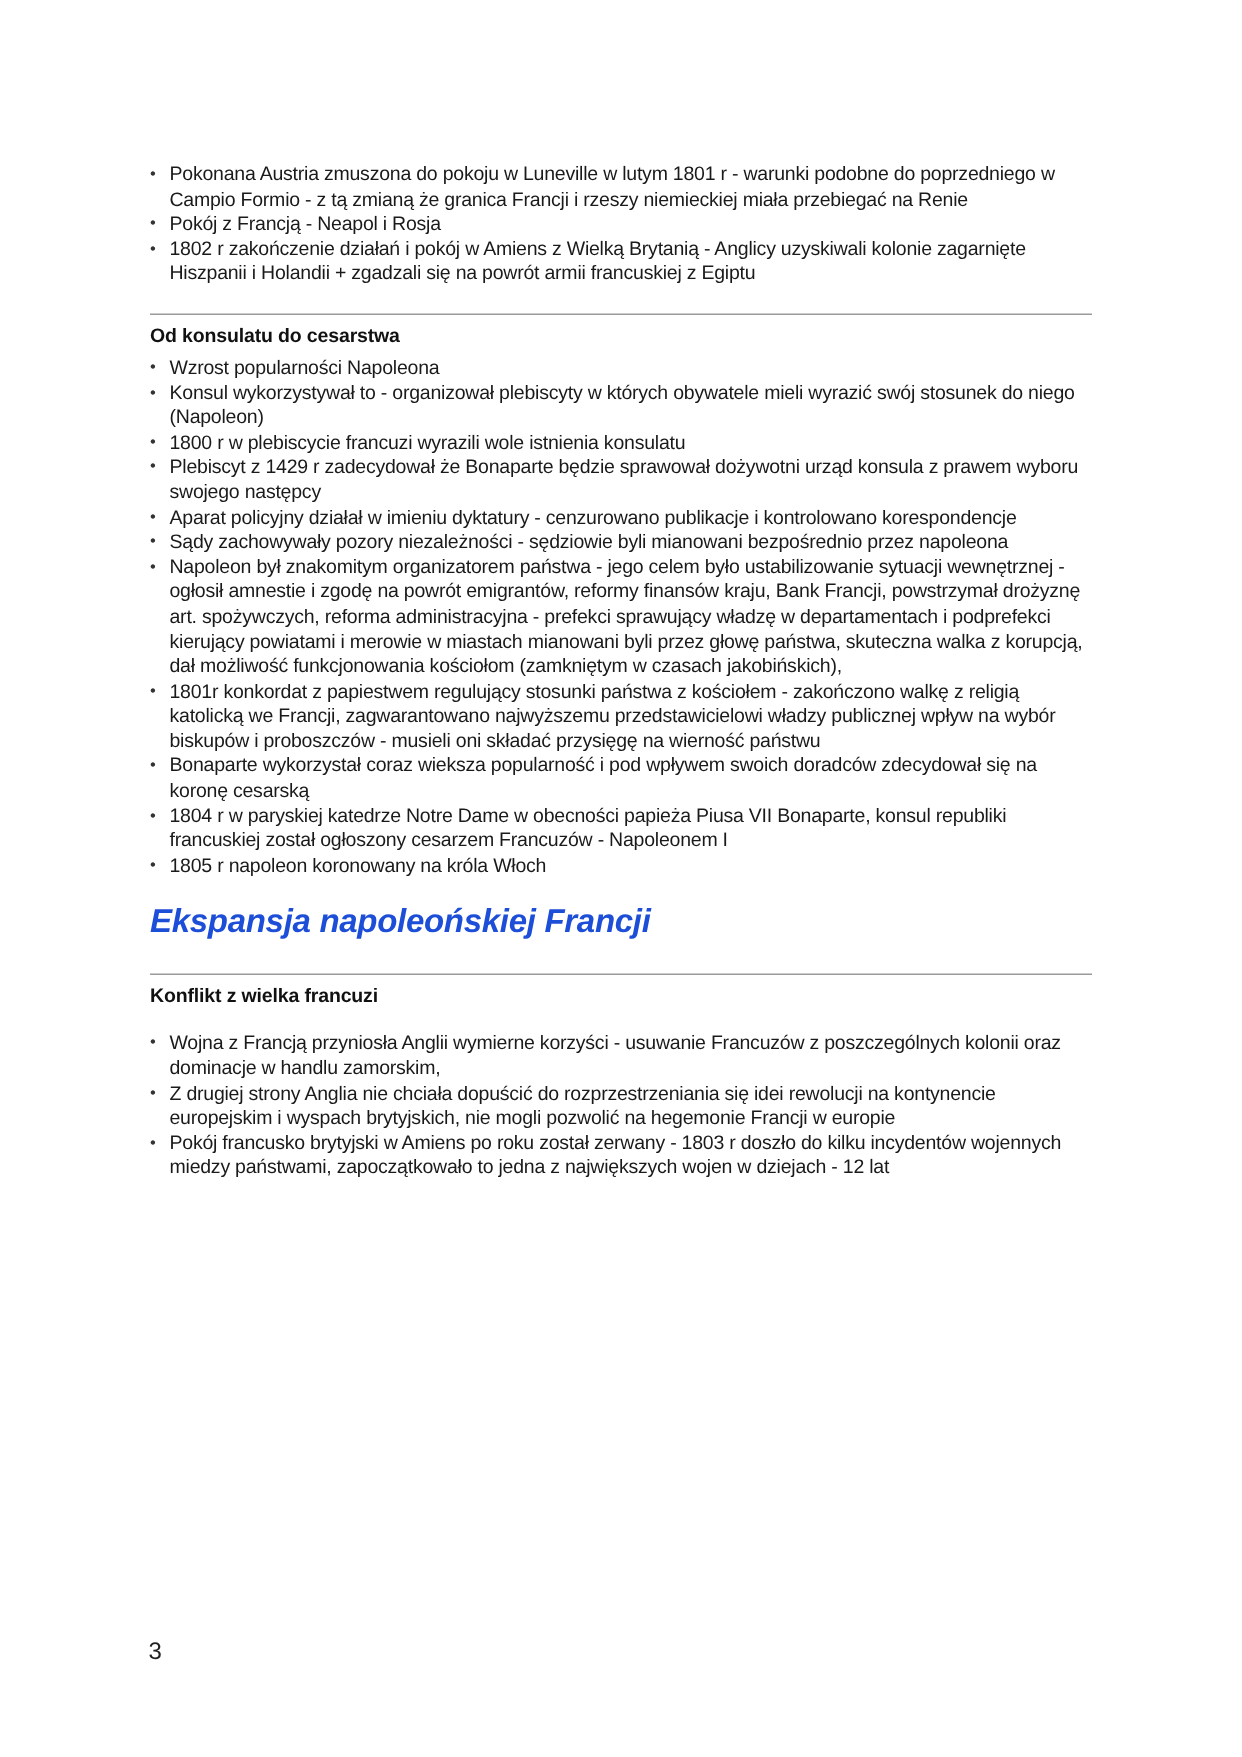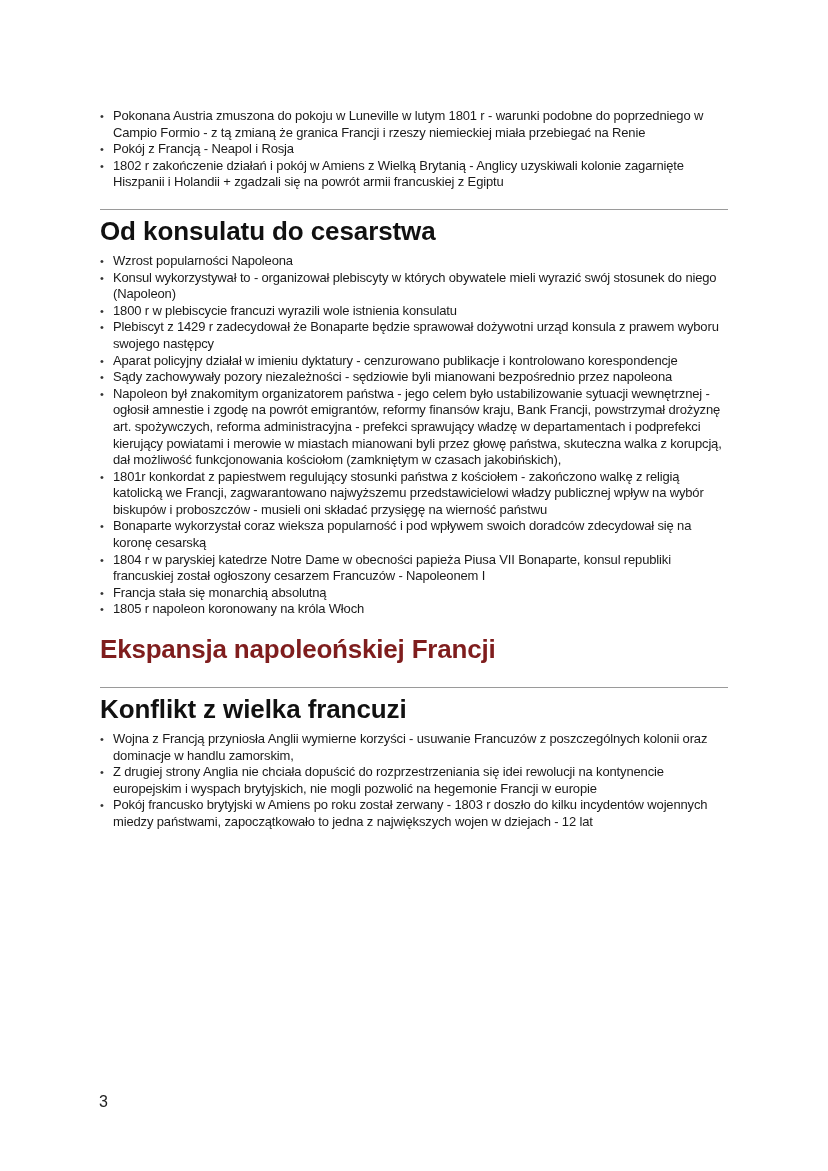--- a/index.html
+++ b/index.html
@@ -40,32 +40,33 @@
       top: 0;
       font-size: 11px;
       color: #333;
     }
     .divider {
       height: 0;
       border-top: 1.3px solid #9a9a9a;
       width: 628px;
     }
     h2.sub {
-      font-size: 26px;
+      font-size: 13px;
       font-weight: bold;
       margin: 0;
       color: #111;
       letter-spacing: -0.1px;
     }
     h1.main {
-      font-size: 26px;
+      font-size: 22px;
       font-weight: bold;
       margin: 0;
-      color: #7f1d1d;
+      color: #1d4ed8;
       letter-spacing: -0.2px;
+      font-style: italic;
     }
     .pagenum {
       position: absolute;
       left: 99px;
       top: 1093px;
       font-size: 16px;
       color: #222;
     }
   </style>
 </head>
@@ -87,30 +88,29 @@
     <li>Wzrost popularności Napoleona</li>
     <li>Konsul wykorzystywał to - organizował plebiscyty w których obywatele mieli wyrazić swój stosunek do niego (Napoleon)</li>
     <li>1800 r w plebiscycie francuzi wyrazili wole istnienia konsulatu</li>
     <li>Plebiscyt z 1429 r zadecydował że Bonaparte będzie sprawował dożywotni urząd konsula z prawem wyboru swojego następcy</li>
     <li>Aparat policyjny działał w imieniu dyktatury - cenzurowano publikacje i kontrolowano korespondencje</li>
     <li>Sądy zachowywały pozory niezależności - sędziowie byli mianowani bezpośrednio przez napoleona</li>
     <li>Napoleon był znakomitym organizatorem państwa - jego celem było ustabilizowanie sytuacji wewnętrznej - ogłosił amnestie i zgodę na powrót emigrantów, reformy finansów kraju, Bank Francji, powstrzymał drożyznę art. spożywczych, reforma administracyjna - prefekci sprawujący władzę w departamentach i podprefekci kierujący powiatami i merowie w miastach mianowani byli przez głowę państwa, skuteczna walka z korupcją, dał możliwość funkcjonowania kościołom (zamkniętym w czasach jakobińskich),</li>
     <li>1801r konkordat z papiestwem regulujący stosunki państwa z kościołem - zakończono walkę z religią katolicką we Francji, zagwarantowano najwyższemu przedstawicielowi władzy publicznej wpływ na wybór biskupów i proboszczów - musieli oni składać przysięgę na wierność państwu</li>
     <li>Bonaparte wykorzystał coraz wieksza popularność i pod wpływem swoich doradców zdecydował się na koronę cesarską</li>
     <li>1804 r w paryskiej katedrze Notre Dame w obecności papieża Piusa VII Bonaparte, konsul republiki francuskiej został ogłoszony cesarzem Francuzów - Napoleonem I</li>
-    <li>Francja stała się monarchią absolutną</li>
     <li>1805 r napoleon koronowany na króla Włoch</li>
   </ul>
 
   <h1 class="main" style="margin-top:16px;">Ekspansja napoleońskiej Francji</h1>
 
   <div class="divider" style="margin-top:22px;"></div>
 
   <h2 class="sub" style="margin-top:6px;">Konflikt z wielka francuzi</h2>
 
-  <ul class="bullets" style="margin-top:6px;">
+  <ul class="bullets" style="margin-top:16px;">
     <li>Wojna z Francją przyniosła Anglii wymierne korzyści - usuwanie Francuzów z poszczególnych kolonii oraz dominacje w handlu zamorskim,</li>
     <li>Z drugiej strony Anglia nie chciała dopuścić do rozprzestrzeniania się idei rewolucji na kontynencie europejskim i wyspach brytyjskich, nie mogli pozwolić na hegemonie Francji w europie</li>
     <li>Pokój francusko brytyjski w Amiens po roku został zerwany - 1803 r doszło do kilku incydentów wojennych miedzy państwami, zapoczątkowało to jedna z największych wojen w dziejach - 12 lat</li>
   </ul>
 </div>
 
 <div class="pagenum">3</div>
 
 </body></html>

